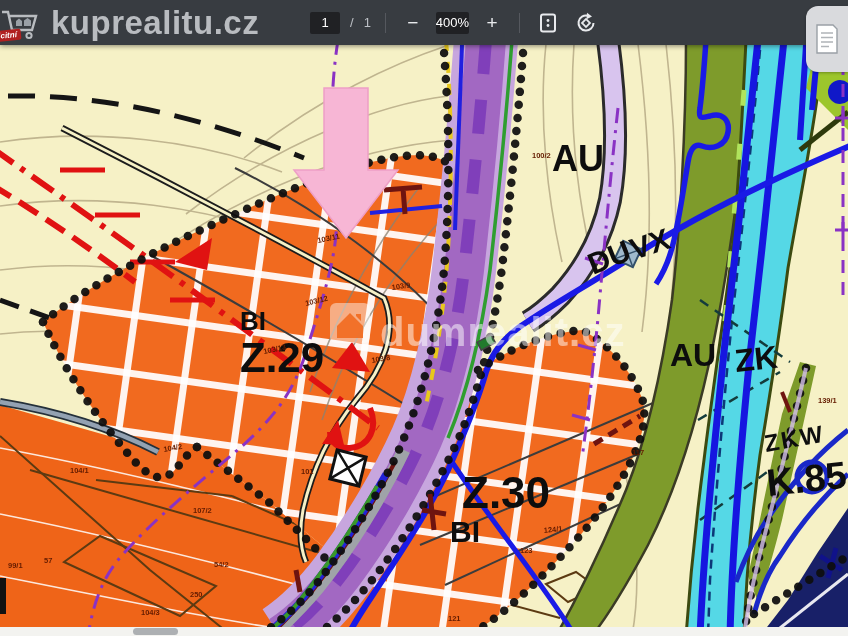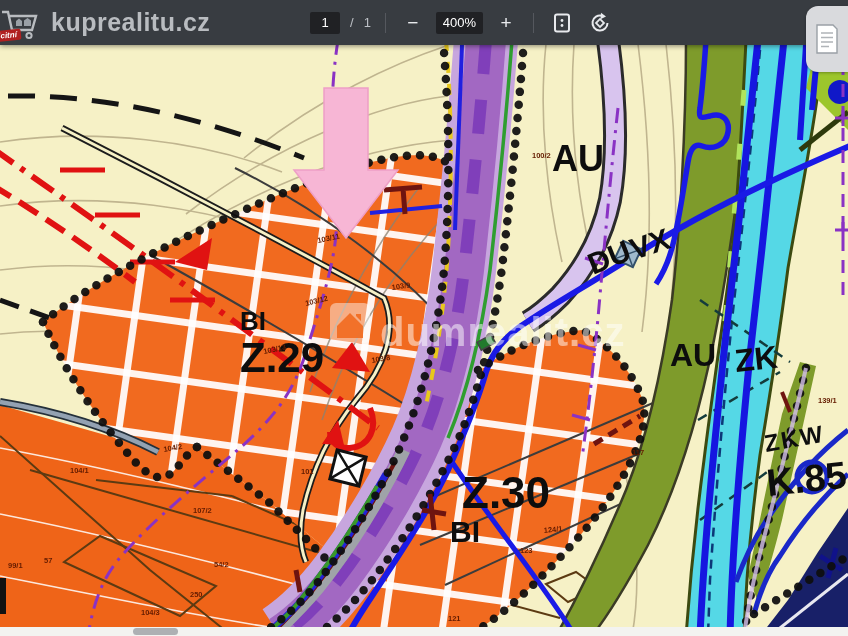--- a/index.html
+++ b/index.html
@@ -3,31 +3,31 @@
 <meta charset="utf-8">
 <style>
   html,body{margin:0;padding:0;background:#202124;}
   *{box-sizing:border-box;}
   .viewer{position:relative;width:848px;height:636px;overflow:hidden;background:#f6f1c6;font-family:"Liberation Sans",sans-serif;}
   .mapsvg{position:absolute;left:0;top:0;}
   
   .toolbar{position:absolute;left:0;top:0;width:848px;height:45px;background:#383c41;z-index:20;
            display:flex;align-items:center;box-shadow:0 1px 5px rgba(0,0,0,.45);}
   .logo{display:flex;align-items:center;gap:9px;margin-left:4px;min-width:260px;}
-  .logo-text{color:#b9bcc0;font-size:25px;font-weight:700;letter-spacing:.5px;}
+  .logo-text{color:#b9bcc0;font-size:33px;font-weight:700;letter-spacing:.5px;}
   .cart{position:relative;width:44px;height:38px;margin-left:-6px;}
   .badge{position:absolute;left:-6px;bottom:1px;background:#b02020;color:#fff;font-size:8px;font-style:italic;
          font-weight:700;padding:1px 4px;border-radius:2px;transform:rotate(-6deg);white-space:nowrap;}
   .controls{position:absolute;left:310px;top:0;height:45px;display:flex;align-items:center;gap:10px;color:#e8eaed;}
   .pgbox{background:#202124;color:#fff;width:30px;height:22px;font-size:13px;display:flex;align-items:center;justify-content:center;border-radius:2px;}
   .pgsep,.pgtotal{color:#bdc1c6;font-size:13px;}
   .vdiv{width:1px;height:20px;background:#55585e;margin:0 4px;}
   .tbtn{background:none;border:none;color:#e8eaed;font-size:19px;line-height:1;cursor:pointer;
         width:26px;height:26px;display:flex;align-items:center;justify-content:center;padding:0;}
-  .zoombox{background:#202124;color:#fff;font-size:13px;height:22px;padding:0 7px;display:flex;align-items:center;border-radius:2px;}
+  .zoombox{background:#202124;color:#fff;font-size:13px;height:22px;padding:0 0;display:flex;align-items:center;border-radius:2px;}
   .iconbtn{background:none;border:none;padding:0;cursor:pointer;width:28px;height:28px;display:flex;align-items:center;justify-content:center;}
   
   .fab{position:absolute;right:0;top:6px;width:42px;height:66px;background:#d9dadd;border-radius:12px 0 0 12px;
        z-index:30;display:flex;align-items:center;justify-content:center;box-shadow:0 1px 3px rgba(0,0,0,.3);cursor:pointer;border:none;}
   
   .hscroll{position:absolute;left:0;right:0;bottom:0;height:9px;background:#f3f3f0;z-index:25;}
   .hthumb{position:absolute;left:133px;top:1px;width:45px;height:7px;background:#adb0b3;border-radius:4px;cursor:pointer;}
   text{font-family:"Liberation Sans",sans-serif;}
   .zlab{font-weight:700;fill:#0d0d0d;}
   .plab{font-weight:700;fill:#641c00;}

